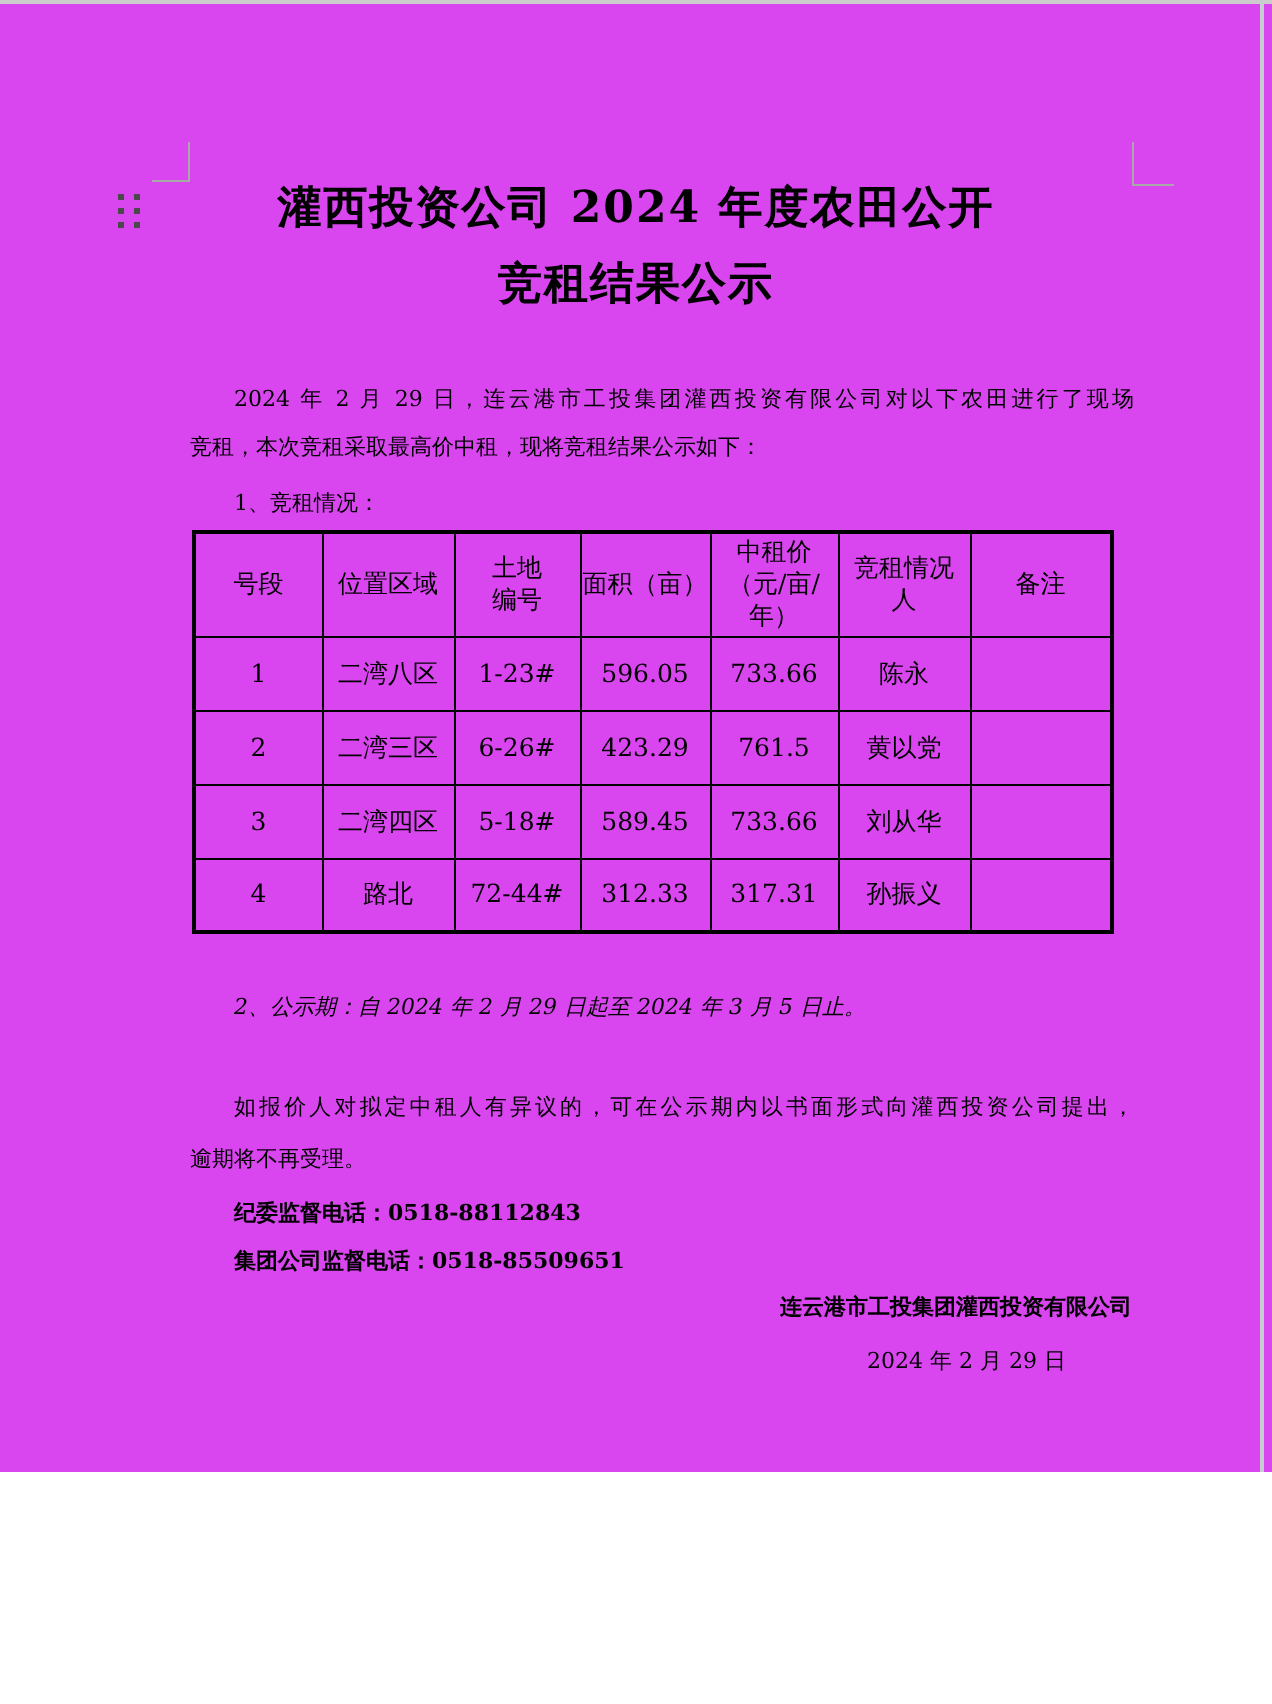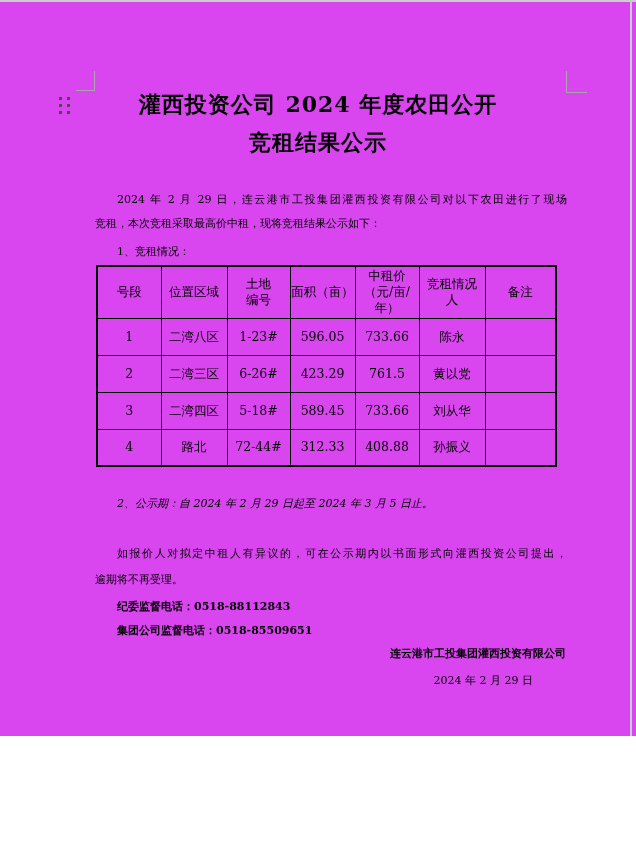--- a/index.html
+++ b/index.html
@@ -139,21 +139,21 @@
             <td>589.45</td>
             <td>733.66</td>
             <td>刘从华</td>
             <td></td>
           </tr>
           <tr>
             <td>4</td>
             <td>路北</td>
             <td>72-44#</td>
             <td>312.33</td>
-            <td>408.88</td>
+            <td>317.31</td>
             <td>孙振义</td>
             <td></td>
           </tr>
         </tbody>
     </table>
   </div>
 
   <div class="bodyline indent" style="top:496px;font-style:italic;">2、公示期：自 2024 年 2 月 29 日起至 2024 年 3 月 5 日止。</div>
 
   <div class="bodyline fill indent" style="top:546px;">如报价人对拟定中租人有异议的，可在公示期内以书面形式向灌西投资公司提出，</div>

